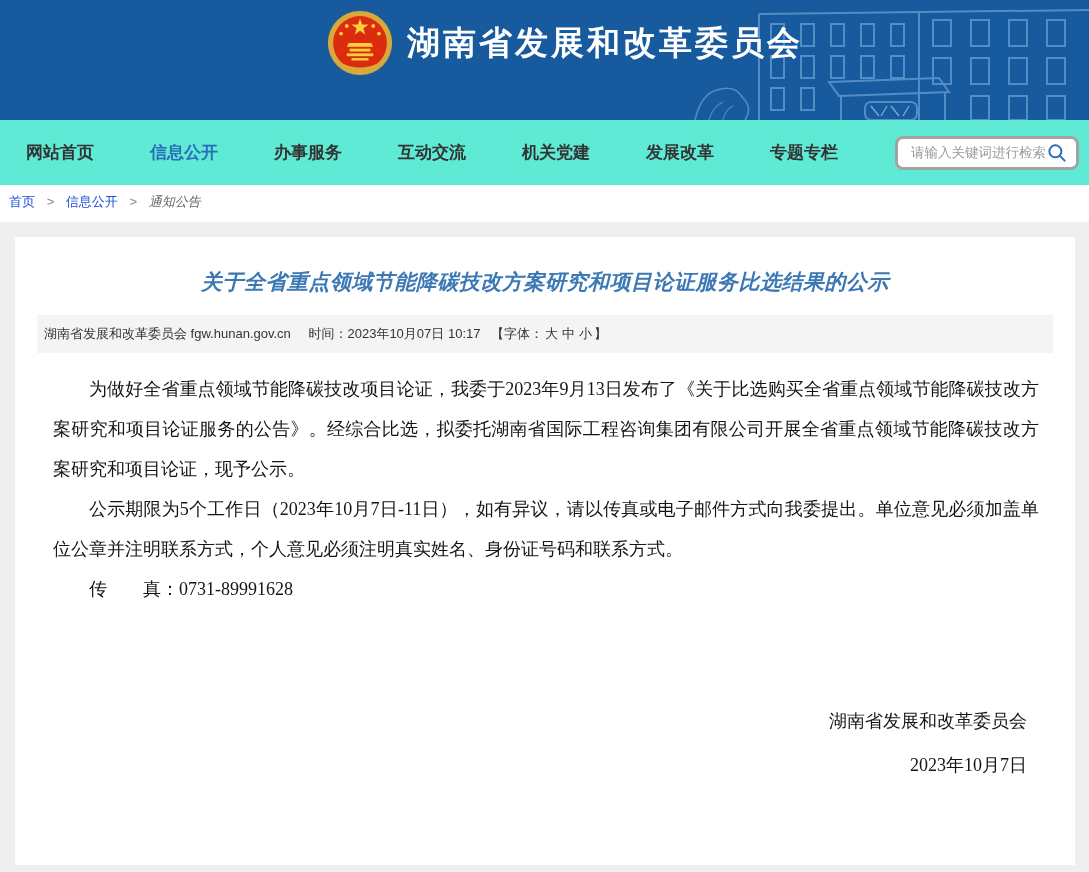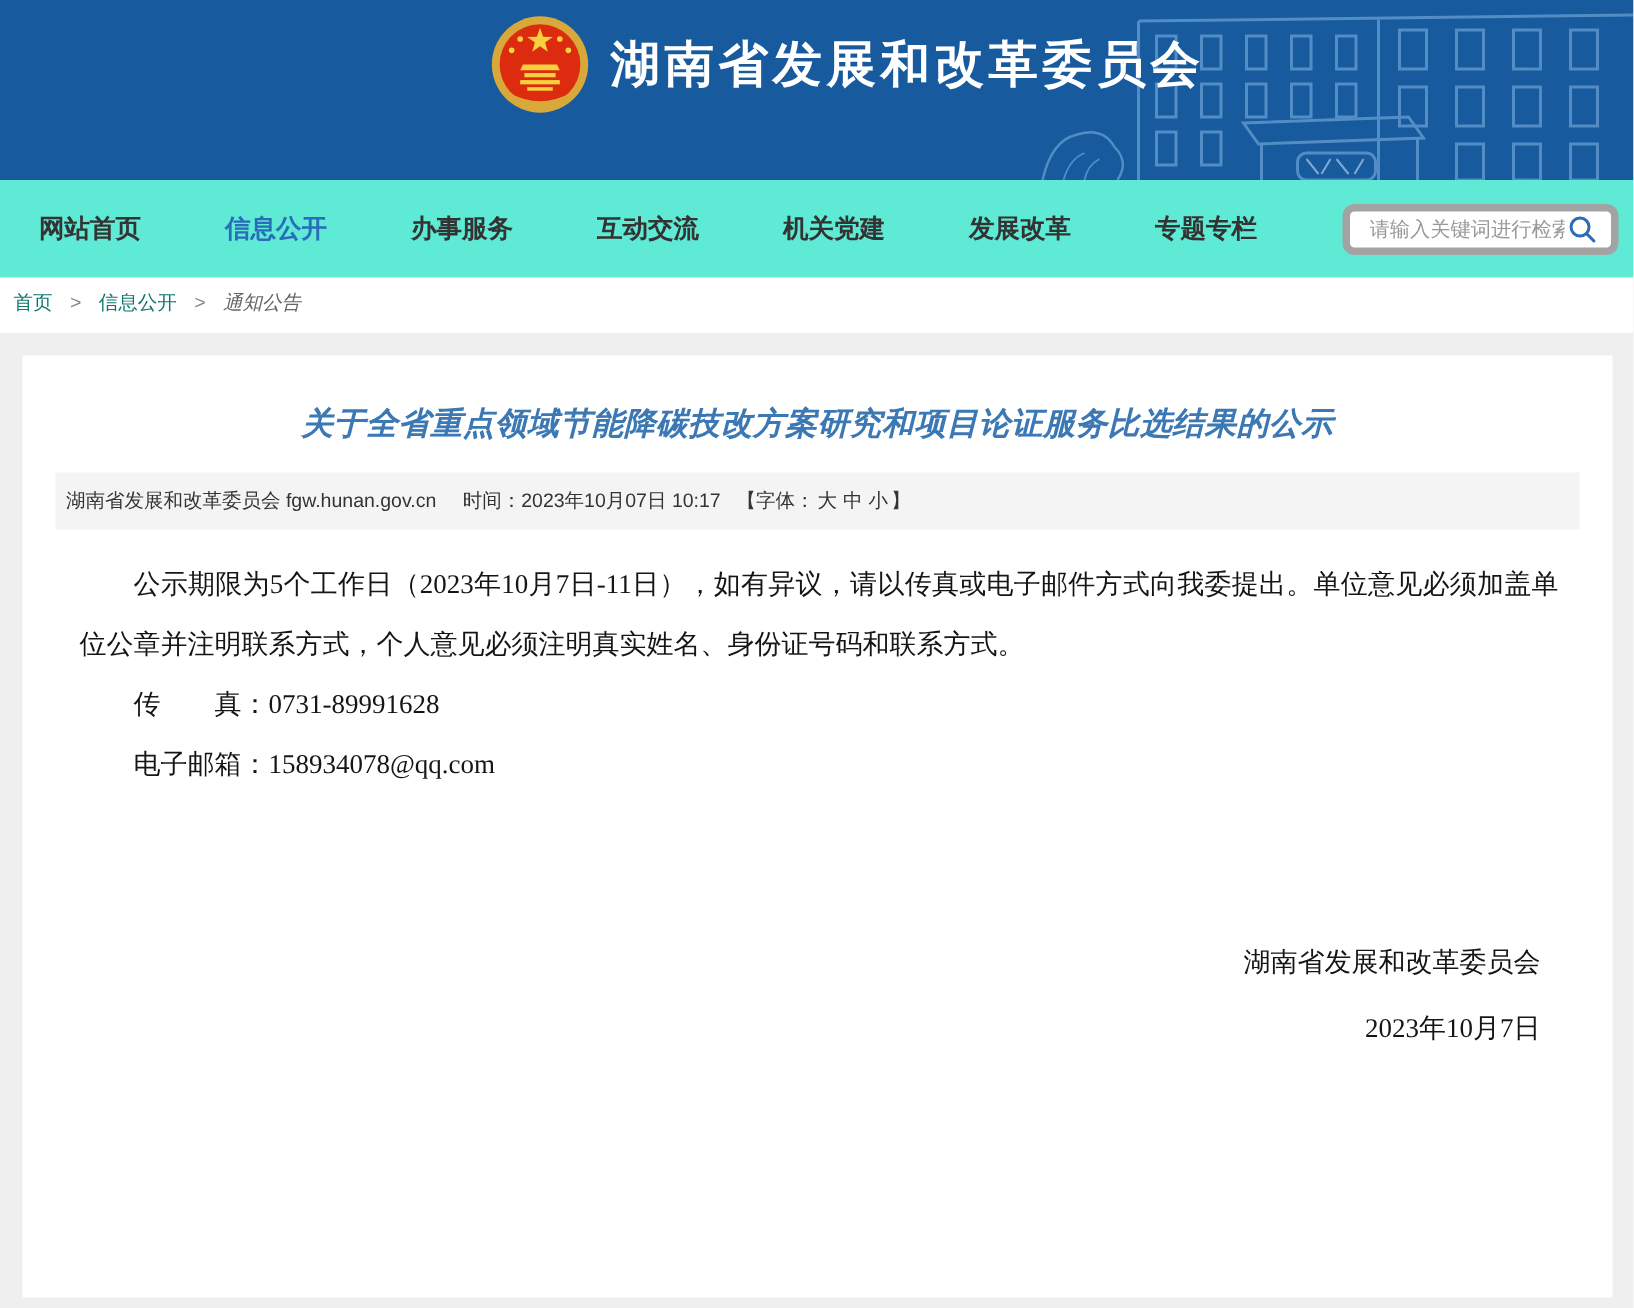--- a/index.html
+++ b/index.html
@@ -22,36 +22,36 @@
 
   
   .nav {
     height: 65px; background: #5eead4; display: flex; align-items: center;
     padding: 0 10px 0 26px; gap: 56px;
   }
   .nav-item { font-size: 17px; font-weight: bold; color: #333; cursor: pointer; white-space: nowrap; }
   .nav-item.active { color: #2b6cb8; }
   .search-box {
     margin-left: auto; display: flex; align-items: center;
-    width: 184px; height: 34px; border: 5px solid #a3a3a3; border-radius: 8px;
+    width: 184px; height: 34px; border: 3px solid #a3a3a3; border-radius: 8px;
     padding: 0 9px 0 11px; background: #fff;
   }
   .search-box input {
     border: none; outline: none; flex: 1; min-width: 0;
     font-size: 13.5px; color: #333; background: transparent;
     font-family: "Liberation Sans", "DejaVu Sans", sans-serif;
   }
   .search-box input::placeholder { color: #999; }
   .search-icon { width: 20px; height: 20px; flex: 0 0 auto; cursor: pointer; }
 
   
   .breadcrumb {
     background: #fff; padding: 8px 0 11px 9px; font-size: 13px; color: #666;
   }
-  .crumb { color: #0f766e; cursor: pointer; }
+  .crumb { color: #1d4ed8; cursor: pointer; }
   .crumb-sep { margin: 0 8px; color: #888; }
   .crumb-current { color: #666; font-style: italic; }
 
   
   .card {
     margin: 15px 14px 0 15px; background: #ffffff;
     min-height: 628px; padding: 31px 0 16px 0;
   }
   .article-title {
     text-align: center; color: #3b78b4; font-weight: bold;
@@ -170,22 +170,22 @@
 <div class="card">
   <h1 class="article-title">关于全省重点领域节能降碳技改方案研究和项目论证服务比选结果的公示</h1>
 
   <div class="meta-bar">
     <span class="seg">湖南省发展和改革委员会 fgw.hunan.gov.cn</span>
     <span class="seg">时间：2023年10月07日 10:17</span>
     <span>【字体：</span><span class="font-size-link">大</span><span class="font-size-link">中</span><span class="font-size-link">小</span><span>】</span>
   </div>
 
   <div class="article-body">
+    <p>为做好全省重点领域节能降碳技改项目论证，我委于2023年9月13日发布了《关于比选购买全省重点领域节能降碳技改方案研究和项目论证服务的公告》。经综合比选，拟委托湖南省国际工程咨询集团有限公司开展全省重点领域节能降碳技改方案研究和项目论证，现予公示。</p>
     <p>公示期限为5个工作日（2023年10月7日-11日），如有异议，请以传真或电子邮件方式向我委提出。单位意见必须加盖单位公章并注明联系方式，个人意见必须注明真实姓名、身份证号码和联系方式。</p>
     <div class="contact-line"><span>传　　真：</span><span>0731-89991628</span></div>
-    <div class="contact-line"><span>电子邮箱：</span><span>158934078@qq.com</span></div>
   </div>
 
   <div class="signature">
     <div>湖南省发展和改革委员会</div>
     <div>2023年10月7日</div>
   </div>
 </div>
 
 </body></html>

